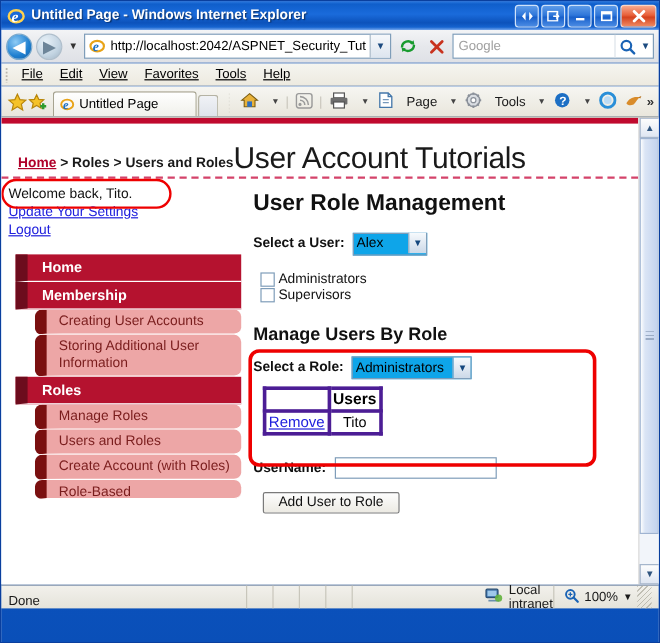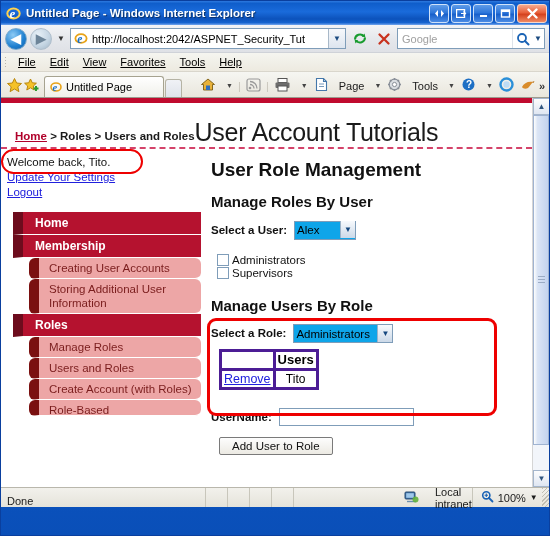--- a/index.html
+++ b/index.html
@@ -112,21 +112,21 @@
     border-left: 1px solid #a8b8c8;
     display: flex; align-items: center; justify-content: center;
     font-size: 8px; color: #1c4b80;
   }
   .tbbtn {
     width: 21px; height: 21px; flex: 0 0 auto;
     display: flex; align-items: center; justify-content: center;
     border: 1px solid transparent;
   }
   #searchbox {
-    width: 148px; height: 21px; flex: 0 0 auto;
+    width: 168px; height: 21px; flex: 0 0 auto;
     background: #fff; border: 1px solid #7f9db9;
     display: flex; align-items: center;
     padding-left: 4px;
   }
   #search-ph { font-size: 11px; color: #a0a0a0; flex: 1 1 auto; }
   #search-go {
     width: 20px; height: 19px;
     display:flex;align-items:center;justify-content:center;
     border-left: 1px solid #dde3ea;
   }
@@ -397,21 +397,21 @@
   }
   #status-text { padding-left: 6px; width: 204px; flex: 0 0 auto; }
   .st-cell {
     border-left: 1px solid #c8c6bb;
     height: 100%;
     flex: 0 0 auto;
   }
   #status-zone {
     border-left: 1px solid #c8c6bb;
     flex: 1 1 auto;
-    display: flex; align-items: center; gap: 16px;
+    display: flex; align-items: center; gap: 5px;
     padding-left: 110px;
     height: 100%;
   }
   #status-zoom {
     border-left: 1px solid #c8c6bb;
     flex: 0 0 auto;
     display: flex; align-items: center; gap: 4px;
     padding: 0 6px 0 8px;
     height: 100%;
   }
@@ -662,21 +662,20 @@
             <div class="nav-sub"><span>Manage Roles</span></div>
             <div class="nav-sub"><span>Users and Roles</span></div>
             <div class="nav-sub"><span>Create Account (with Roles)</span></div>
             <div class="nav-sub clipped"><span>Role-Based</span></div>
           </div>
         </div>
 
         <div id="rightcol">
           <h2 class="pg">User Role Management</h2>
 
-          <h3 class="sec">Manage Roles By User</h3>
 
           <div class="fieldrow">
             <span class="flabel">Select a User:</span>
             <span class="selwrap">
               <select class="ie" style="width:62px">
                 <option>Alex</option>
               </select>
               <span class="selarrow">▼</span>
             </span>
           </div>

